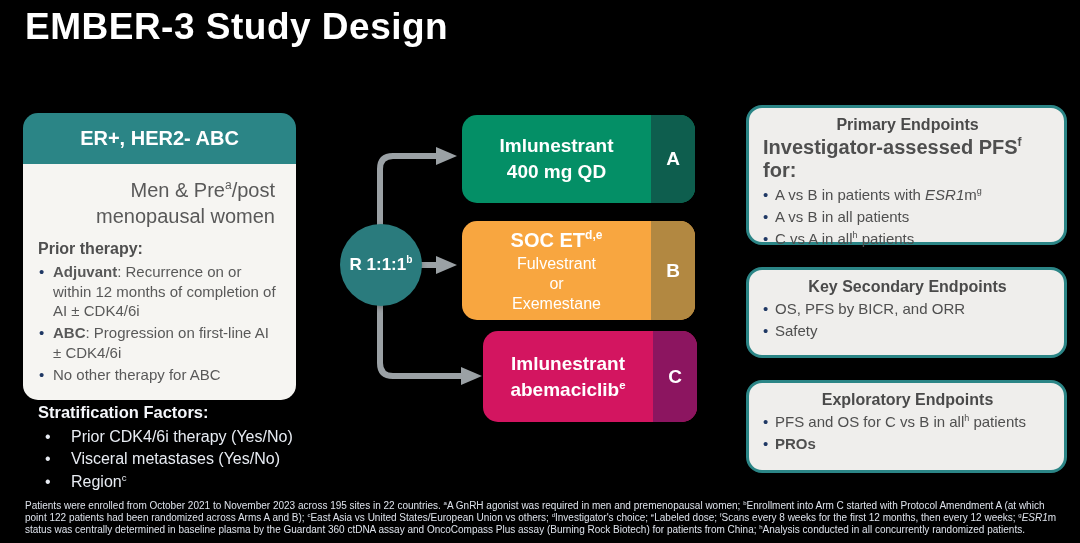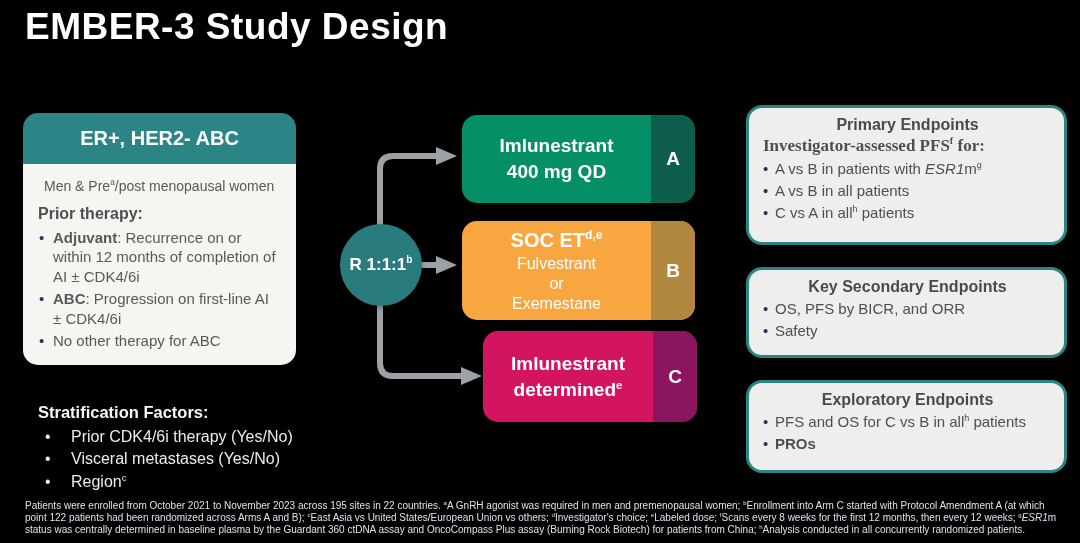--- a/index.html
+++ b/index.html
@@ -14,21 +14,21 @@
 
   
   .title{position:absolute;left:25px;top:6px;font-size:37px;font-weight:bold;color:#ffffff;letter-spacing:.5px;}
 
   
   .elig{position:absolute;left:23px;top:113px;width:273px;border-radius:15px;box-shadow:0 2px 6px rgba(0,0,0,.35);}
   .elig-header{background:#2b8586;color:#fff;font-weight:bold;font-size:20px;text-align:center;
     padding:14px 8px;border-radius:15px 15px 0 0;}
   .elig-body{background:#f6f5f2;color:#595959;font-size:15px;line-height:1.32;
     border-radius:0 0 15px 15px;padding:11px 15px 13px 15px;}
-  .elig-pop{text-align:left;font-size:14px;margin:2px 6px 8px 6px;}
+  .elig-pop{text-align:right;font-size:20px;margin:2px 6px 8px 6px;}
   .elig-label{font-weight:bold;font-size:16px;margin-bottom:3px;color:#4f4f4f;}
   ul.dotlist{list-style:none;margin:0;padding:0;}
   ul.dotlist li{position:relative;padding-left:15px;margin-bottom:2px;}
   ul.dotlist li::before{content:"•";position:absolute;left:1px;color:#1f3864;}
 
   
   .strat{position:absolute;left:38px;top:401px;width:330px;color:#e8ecf3;font-size:16px;line-height:1.4;}
   .strat-label{font-weight:bold;color:#f5f7fb;font-size:16.5px;margin-bottom:2px;}
   ul.stratlist{list-style:none;margin:0;padding:0;}
   ul.stratlist li{position:relative;padding-left:33px;}
@@ -51,21 +51,21 @@
   .arm-b .arm-tag{background:#b28841;}
   .arm-c{left:483px;top:331px;width:214px;height:91px;background:#d31560;}
   .arm-c .arm-tag{background:#8c1560;}
   .arm-line-lg{font-weight:bold;font-size:19px;line-height:1.35;}
   .arm-line-sm{font-size:16px;line-height:1.25;}
 
   
   .ep{position:absolute;left:746px;width:321px;background:#efeeec;border:3px solid #2b8586;
     border-radius:16px;color:#4f4f4f;box-sizing:border-box;padding:8px 12px 6px 14px;}
   .ep-title{text-align:center;font-weight:bold;font-size:16px;color:#4a4a4a;margin-bottom:2px;}
-  .ep-sub{font-weight:bold;font-size:17px;margin-bottom:2px;font-family:Liberation Serif, serif;}
+  .ep-sub{font-weight:bold;font-size:20px;margin-bottom:2px;}
   ul.eplist{list-style:none;margin:0;padding:0;font-size:15px;line-height:1.45;}
   ul.eplist li{position:relative;padding-left:12px;}
   ul.eplist li::before{content:"•";position:absolute;left:0;color:#1f3864;}
   .ep-primary{top:105px;height:140px;}
   .ep-secondary{top:267px;height:91px;}
   .ep-exploratory{top:380px;height:93px;}
 
   
   .footnote{position:absolute;left:25px;top:500px;width:1032px;color:#dde2eb;
     font-size:10px;line-height:1.22;}
@@ -130,21 +130,21 @@
       <div class="arm-line-sm"><span>Fulvestrant</span></div>
       <div class="arm-line-sm"><span>or</span></div>
       <div class="arm-line-sm"><span>Exemestane</span></div>
     </div>
     <div class="arm-tag">B</div>
   </div>
 
   <div class="arm arm-c">
     <div class="arm-main">
       <div class="arm-line-lg"><span>Imlunestrant</span></div>
-      <div class="arm-line-lg"><span>determined</span><sup>e</sup></div>
+      <div class="arm-line-lg"><span>abemaciclib</span><sup>e</sup></div>
     </div>
     <div class="arm-tag">C</div>
   </div>
 
   <div class="ep ep-primary">
     <div class="ep-title">Primary Endpoints</div>
     <div class="ep-sub"><span>Investigator-assessed PFS</span><sup>f</sup><span> for:</span></div>
     <ul class="eplist">
       <li><span>A vs B in patients with </span><span class="i">ESR1</span><span>m</span><sup>g</sup></li>
       <li><span>A vs B in all patients</span></li>

